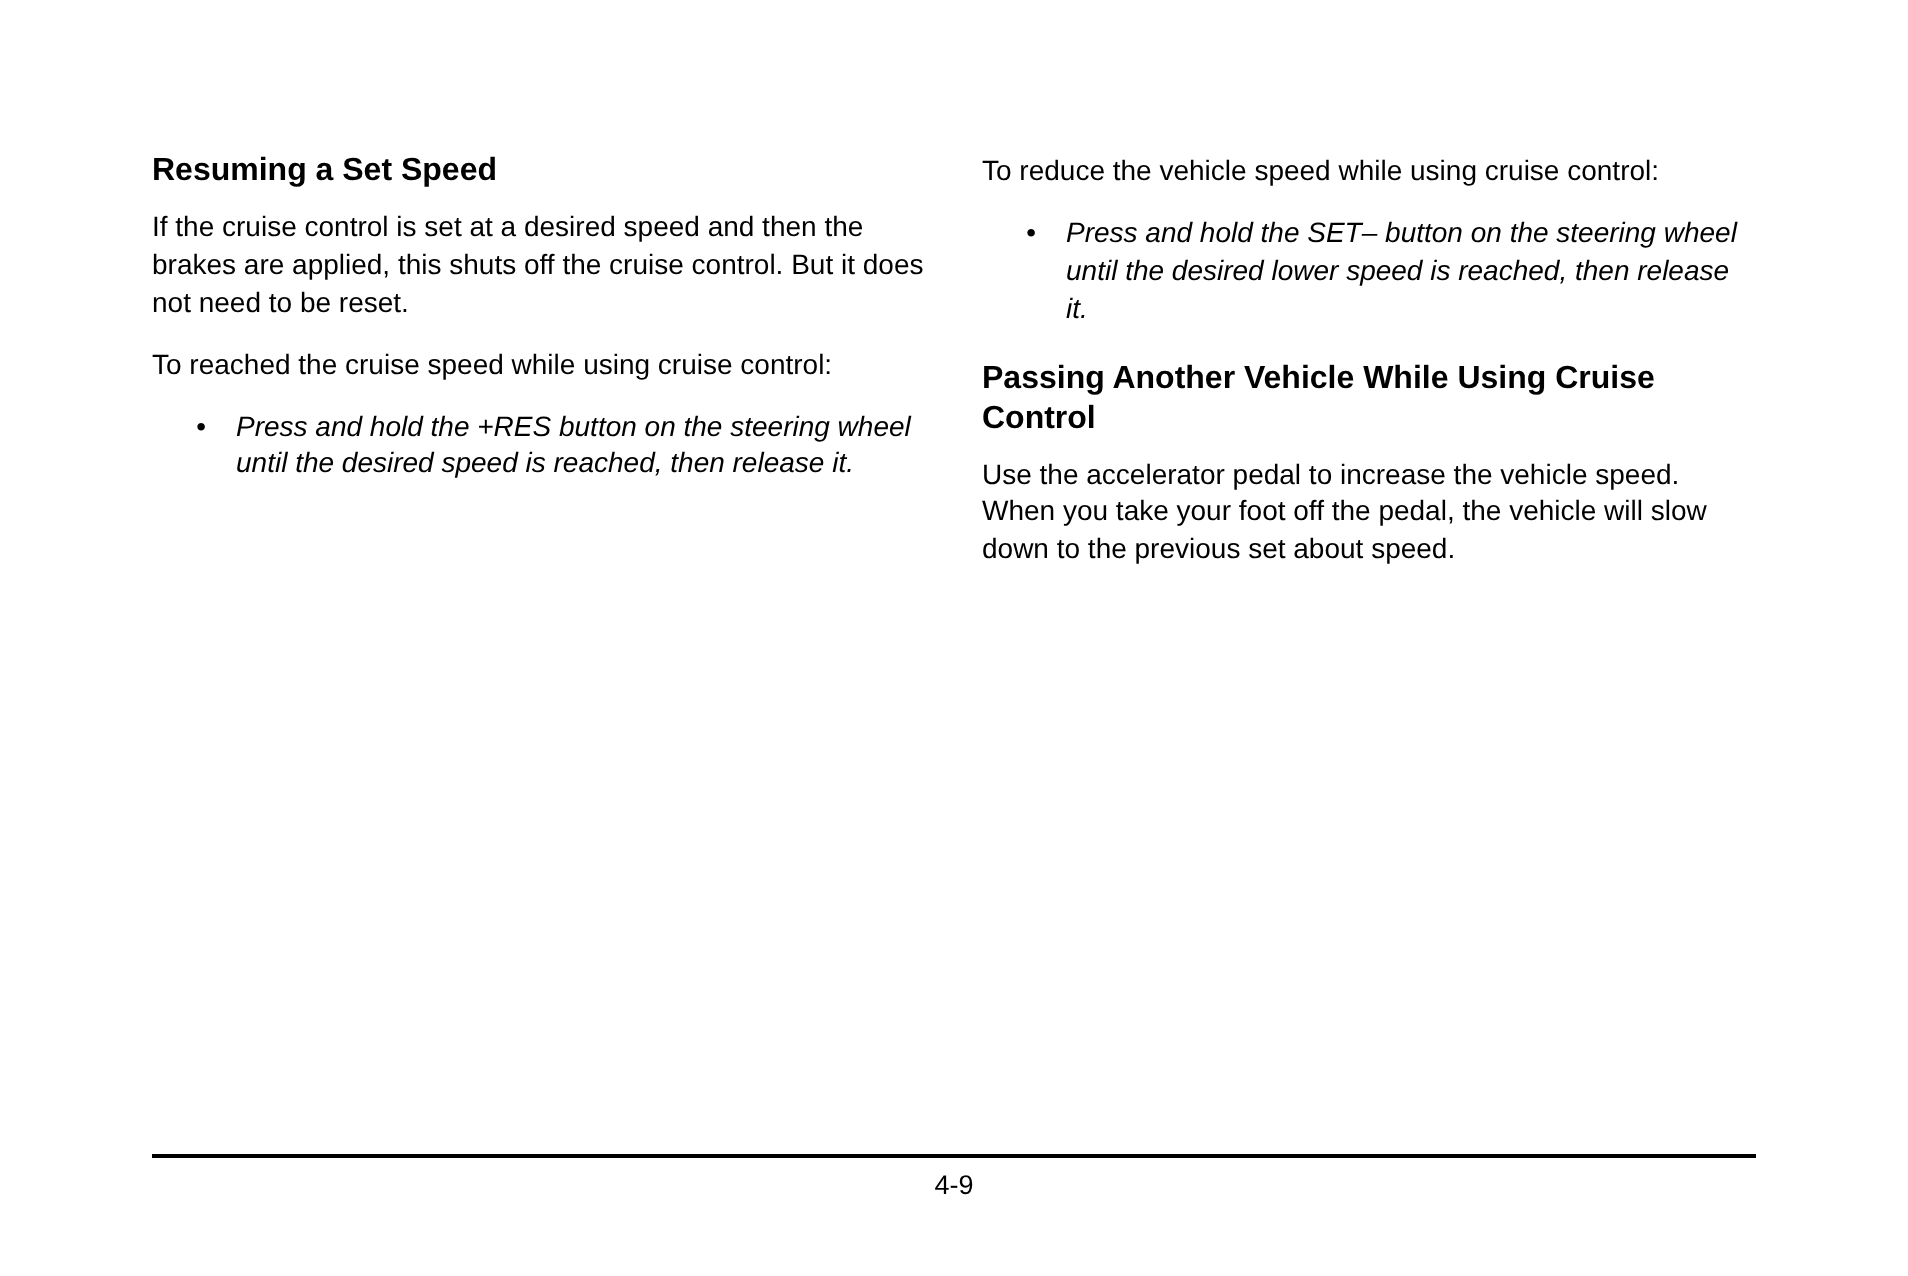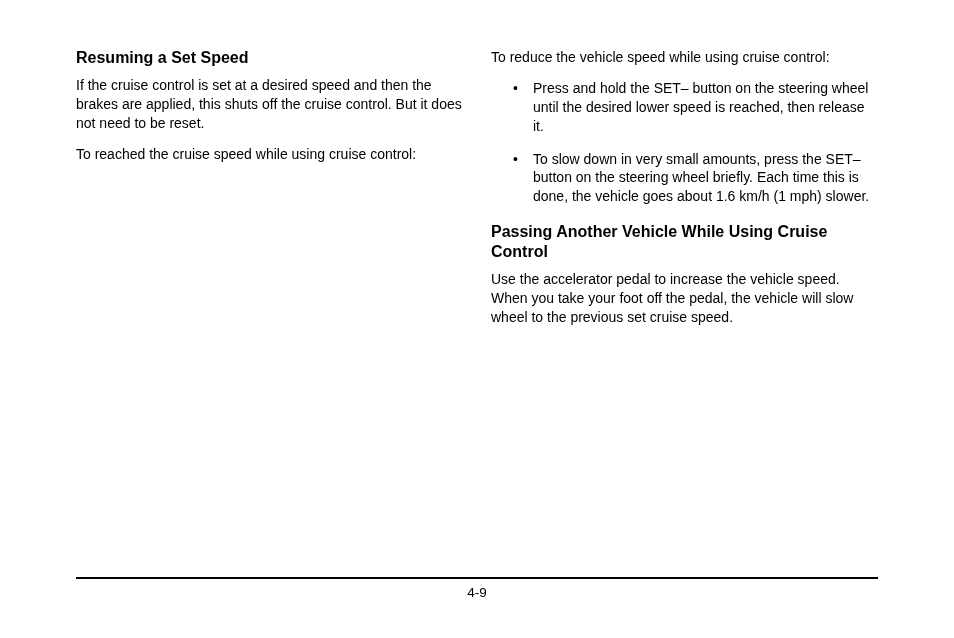--- a/index.html
+++ b/index.html
@@ -16,38 +16,40 @@
       position: relative;
     }
     .page-content {
       padding: 48px 76px 0 76px;
       display: flex;
       gap: 28px;
     }
     .column {
       flex: 1;
       min-width: 0;
+      margin-top: 28px;
     }
     .section-heading {
       font-size: 16px;
       font-weight: bold;
       margin-bottom: 8px;
       line-height: 1.25;
     }
     .section-heading.tight-top {
       margin-top: 16px;
     }
     .para {
       font-size: 14px;
       line-height: 1.35;
       margin-bottom: 12px;
     }
     .bullet-list {
       list-style: none;
       padding-left: 0;
+      font-style: italic;
     }
     .bullet-list li {
       position: relative;
       padding-left: 42px;
       font-size: 14px;
       line-height: 1.35;
       margin-bottom: 14px;
     }
     .bullet-list li::before {
       content: "•";
@@ -75,31 +77,31 @@
 </head>
 <body>
 
 <div class="page-content">
   <div class="column">
     <h2 class="section-heading">Resuming a Set Speed</h2>
     <p class="para">If the cruise control is set at a desired speed and then the brakes are applied, this shuts off the cruise control. But it does not need to be reset.</p>
 
     <p class="para">To reached the cruise speed while using cruise control:</p>
     <ul class="bullet-list">
+      <li>Press and hold the +RES button on the steering wheel until the desired speed is reached, then release it.</li>
     </ul>
   </div>
 
   <div class="column">
     <p class="para">To reduce the vehicle speed while using cruise control:</p>
     <ul class="bullet-list">
       <li>Press and hold the SET– button on the steering wheel until the desired lower speed is reached, then release it.</li>
-      <li>To slow down in very small amounts, press the SET– button on the steering wheel briefly. Each time this is done, the vehicle goes about 1.6 km/h (1 mph) slower.</li>
     </ul>
 
     <h2 class="section-heading tight-top">Passing Another Vehicle While Using Cruise Control</h2>
-    <p class="para">Use the accelerator pedal to increase the vehicle speed. When you take your foot off the pedal, the vehicle will slow wheel to the previous set cruise speed.</p>
+    <p class="para">Use the accelerator pedal to increase the vehicle speed. When you take your foot off the pedal, the vehicle will slow down to the previous set about speed.</p>
   </div>
 </div>
 
 <div class="page-footer">
   <hr class="footer-rule">
   <div class="page-number">4-9</div>
 </div>
 
 </body></html>

